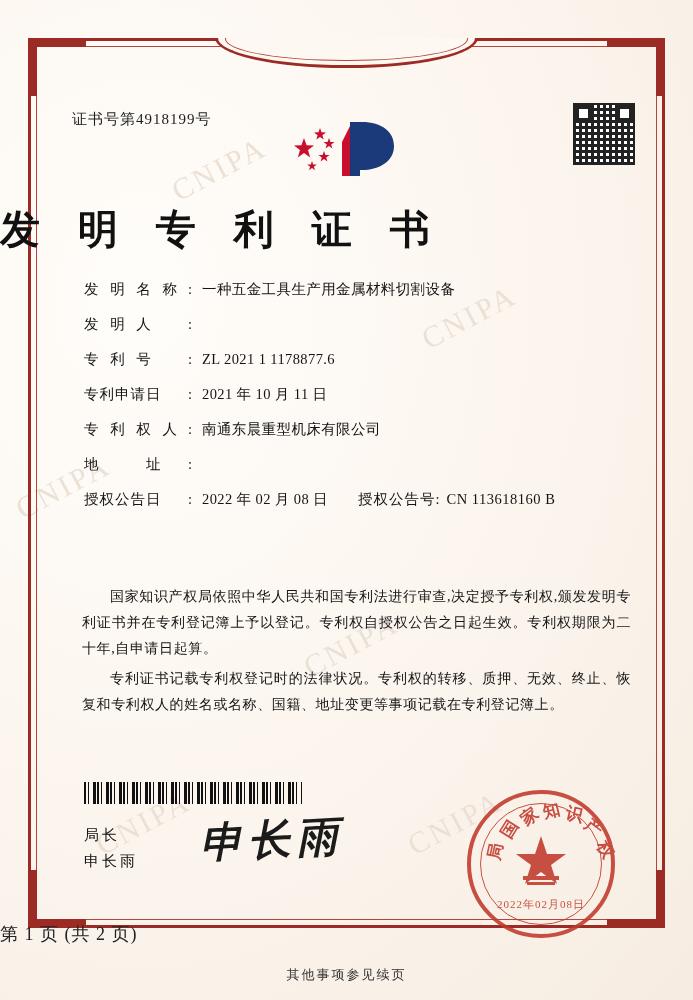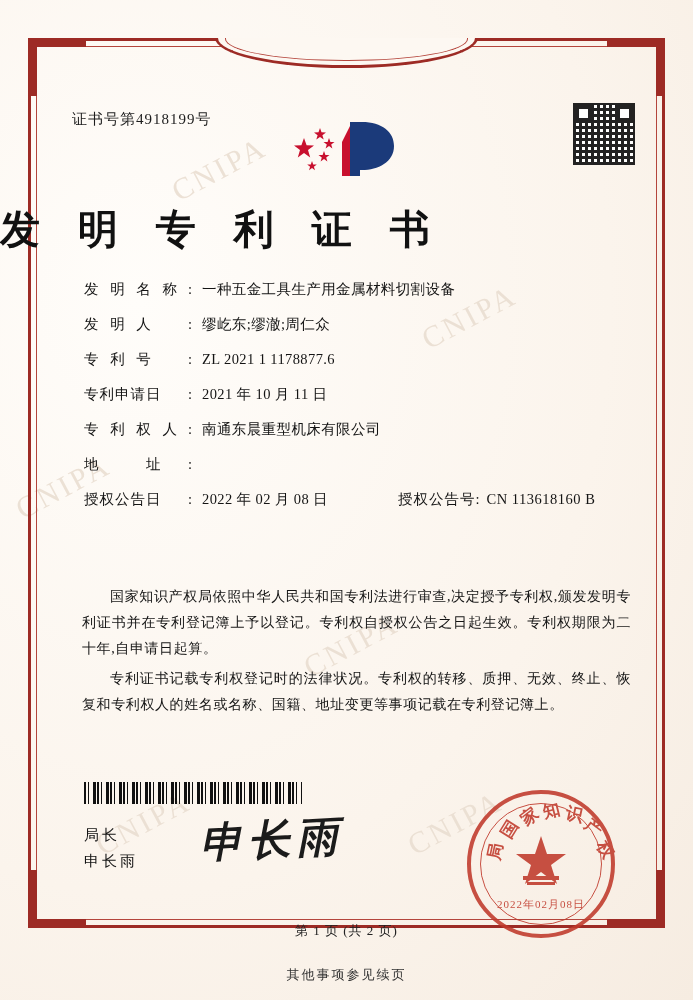--- a/index.html
+++ b/index.html
@@ -176,21 +176,21 @@
   .field-colon {
     flex: 0 0 10px;
     margin-right: 4px;
   }
   .field-value {
     flex: 1 1 auto;
     letter-spacing: .4px;
   }
   .field-row.split .field-value { flex: 0 0 auto; }
   .sub-label {
-    margin-left: 70px;
+    margin-left: 30px;
     letter-spacing: 1px;
   }
   .sub-value { margin-left: 6px; letter-spacing: .5px; }
 
   
   .paras {
     position: absolute;
     left: 82px;
     right: 62px;
     top: 578px;
@@ -287,22 +287,21 @@
     letter-spacing: 1px;
     white-space: nowrap;
   }
 
   
   .page-num {
     position: absolute;
     left: 0;
     right: 0;
     top: 922px;
-    text-align: center;
-    font-size: 13px;
+    font-size: 18px;
     color: #222;
     letter-spacing: 1px;
   }
   .footer-note {
     position: absolute;
     left: 0;
     right: 0;
     top: 966px;
     text-align: center;
     font-size: 13px;
@@ -352,21 +351,20 @@
 
   <div class="fields">
     <div class="field-row">
       <span class="field-label">发 明 名 称</span>
       <span class="field-colon">:</span>
       <span class="field-value">一种五金工具生产用金属材料切割设备</span>
     </div>
     <div class="field-row">
       <span class="field-label">发 明 人</span>
       <span class="field-colon">:</span>
-      <span class="field-value">缪屹东;缪澈;周仁众</span>
     </div>
     <div class="field-row">
       <span class="field-label">专 利 号</span>
       <span class="field-colon">:</span>
       <span class="field-value">ZL 2021 1 1178877.6</span>
     </div>
     <div class="field-row">
       <span class="field-label wide">专利申请日</span>
       <span class="field-colon">:</span>
       <span class="field-value">2021 年 10 月 11 日</span>

